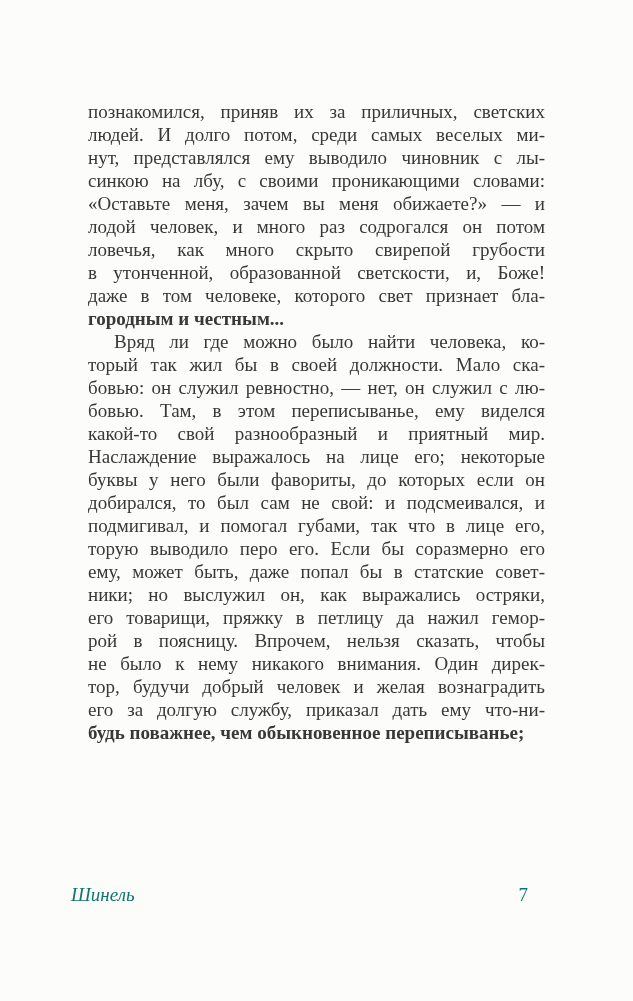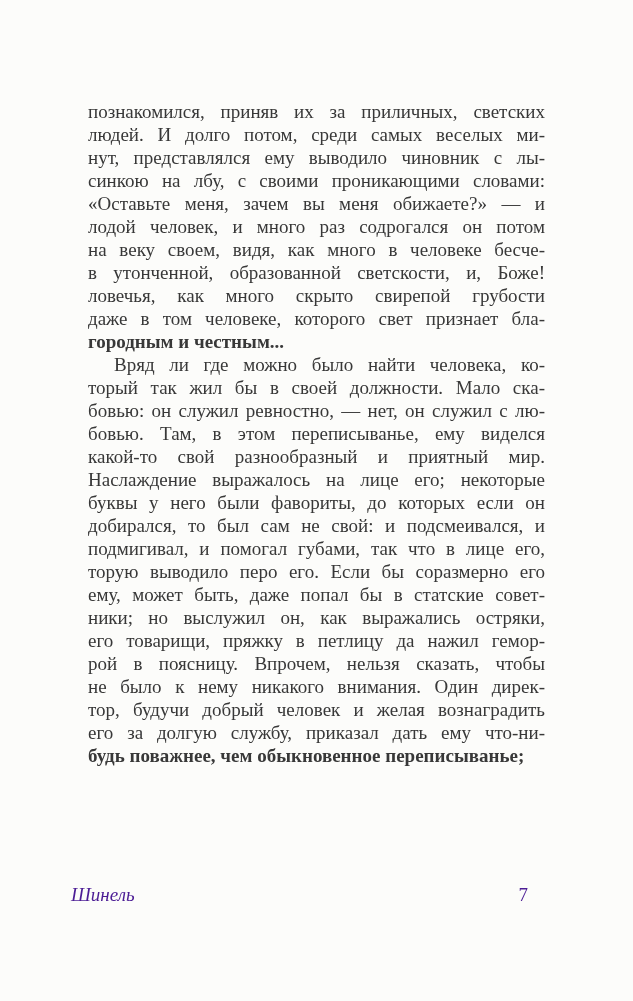--- a/index.html
+++ b/index.html
@@ -48,44 +48,43 @@
   .footer {
     position: absolute;
     left: 71px;
     top: 884px;
     width: 457px;
     display: flex;
     justify-content: space-between;
     align-items: flex-start;
     font-size: 19px;
     line-height: 22px;
-    color: #4c1d95;
+    color: #0f766e;
   }
   .running-title {
     font-style: italic;
   }
   .page-number {
     font-style: normal;
   }
 </style>
 </head>
 <body>
 
 <div class="page">
   <div class="text-block">
       <div class="paragraph">
         <div class="line first">познакомился, приняв их за приличных, светских</div>
         <div class="line">людей. И долго потом, среди самых веселых ми-</div>
         <div class="line">нут, представлялся ему выводило чиновник с лы-</div>
         <div class="line">синкою на лбу, с своими проникающими словами:</div>
         <div class="line">«Оставьте меня, зачем вы меня обижаете?» — и</div>
         <div class="line">лодой человек, и много раз содрогался он потом</div>
-        <div class="line">на веку своем, видя, как много в человеке бесче-</div>
+        <div class="line">ловечья, как много скрыто свирепой грубости</div>
         <div class="line">в утонченной, образованной светскости, и, Боже!</div>
-        <div class="line">ловечья, как много скрыто свирепой грубости</div>
         <div class="line">даже в том человеке, которого свет признает бла-</div>
         <div class="line last">городным и честным...</div>
       </div>
       <div class="paragraph indent">
         <div class="line first">Вряд ли где можно было найти человека, ко-</div>
         <div class="line">торый так жил бы в своей должности. Мало ска-</div>
         <div class="line">бовью: он служил ревностно, — нет, он служил с лю-</div>
         <div class="line">бовью. Там, в этом переписыванье, ему виделся</div>
         <div class="line">какой-то свой разнообразный и приятный мир.</div>
         <div class="line">Наслаждение выражалось на лице его; некоторые</div>

